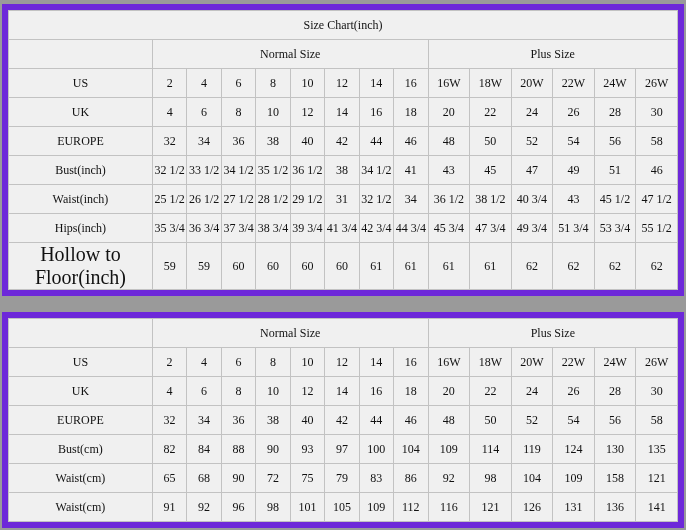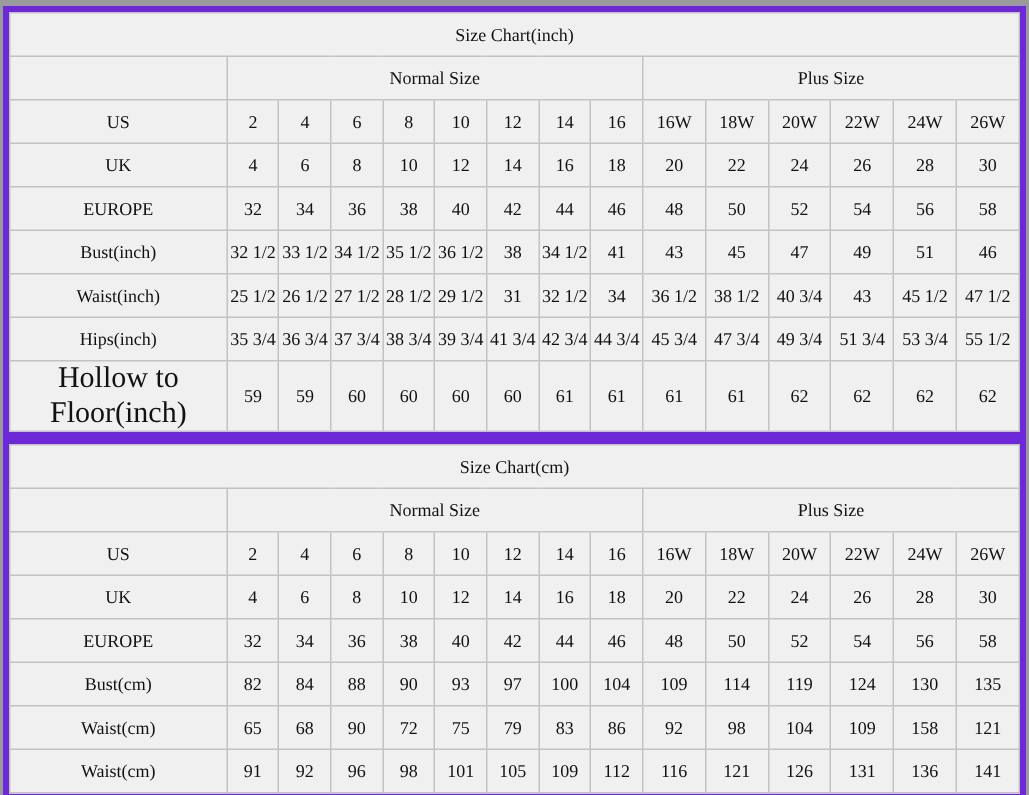--- a/index.html
+++ b/index.html
@@ -21,21 +21,21 @@
     display: flex;
     flex-direction: column;
     justify-content: space-between;
     box-sizing: border-box;
     padding: 4px 2px 2px 2px;
   }
   .chart-block {
     width: 682px;
     margin: 0 auto;
     background: #a16207;
-    border: 4px solid #6d28d9;
+    border: 6px solid #6d28d9;
     box-sizing: border-box;
   }
   table.size-table {
     border-collapse: collapse;
     width: 100%;
     table-layout: fixed;
     background: #f0f0f0;
   }
   table.size-table td {
     border: 1px solid #c2c2c2;
@@ -245,23 +245,20 @@
           <col class="col-n">
         <col class="col-p">
           <col class="col-p">
           <col class="col-p">
         <col class="col-p">
           <col class="col-p">
           <col class="col-p">
       </colgroup>
       <tbody>
           <tr>
-            <td class="title-cell" colspan="15">Size Chart(cm)</td>
-          </tr>
-          <tr>
             <td class="blank-corner"></td>
             <td class="group-head" colspan="8">Normal Size</td>
             <td class="group-head" colspan="6">Plus Size</td>
           </tr>
           <tr>
             <td class="row-label">US</td>
             <td>2</td>
             <td>4</td>
             <td>6</td>
             <td>8</td>

